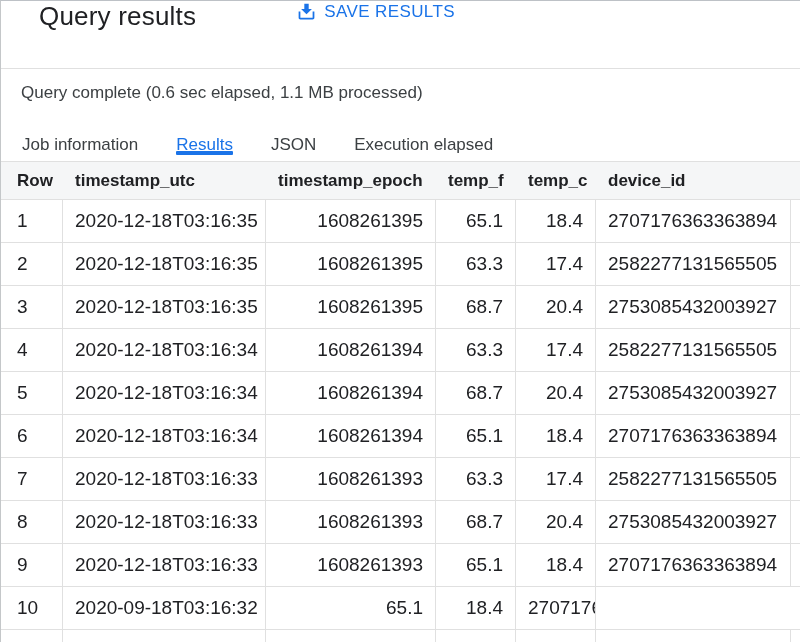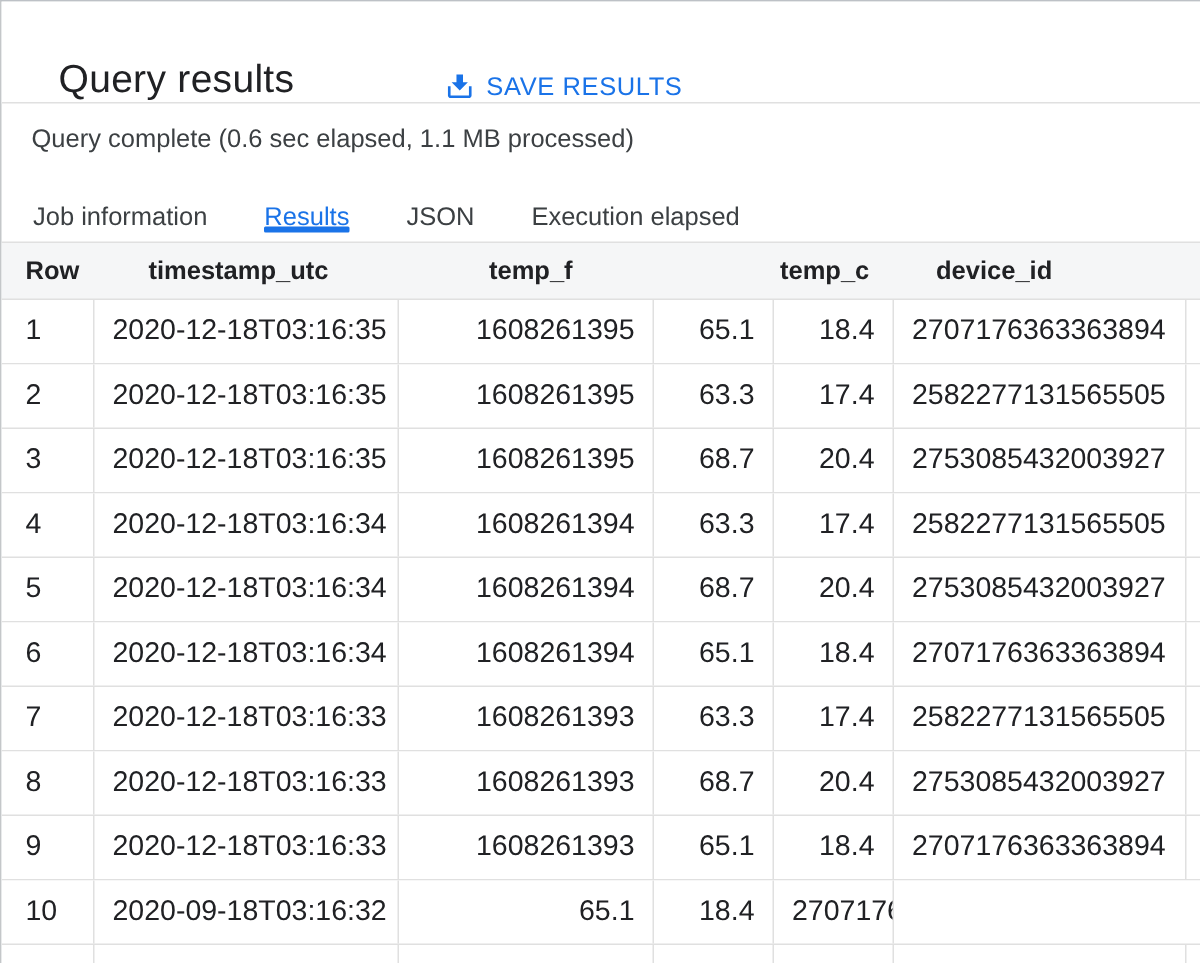--- a/index.html
+++ b/index.html
@@ -7,21 +7,21 @@
   body {
     font-family:"Liberation Sans","DejaVu Sans",sans-serif;
     color:#202124;
     border-top:1px solid #bdc1c6;
     border-left:1px solid #c4c7c9;
   }
   
   .top-header {
     height:68px;
     display:flex;
-    align-items:flex-end;
+    align-items:flex-start;
     padding-left:38px;
     border-bottom:1px solid #e0e0e0;
     background:#fff;
   }
   .page-title { font-size:26px; font-weight:400; color:#202124; letter-spacing:0.2px; }
   .actions { display:flex; align-items:center; margin-left:100px; gap:48px; }
   .hbtn {
     display:flex; align-items:center; gap:7px;
     background:none; border:none; cursor:pointer;
     color:#1a73e8; font-family:inherit;
@@ -58,21 +58,20 @@
   
   .results-table { border-top:1px solid #e0e0e0; }
   .thead, .trow {
     display:grid;
     grid-template-columns:62px 203px 170px 80px 80px 195px 1fr;
   }
   .thead {
     height:38px;
     background:#f5f6f7;
     border-bottom:1px solid #e0e0e0;
-    gap:24px;
   }
   .hcell {
     display:flex; align-items:center;
     padding-left:12px;
     font-size:17px; font-weight:700; color:#202124;
   }
   .hcell.c0 { padding-left:16px; }
   .trow {
     height:43px;
     border-bottom:1px solid #e0e0e0;
@@ -118,20 +117,21 @@
     <div class="tab">Job information</div>
     <div class="tab active">Results</div>
     <div class="tab">JSON</div>
     <div class="tab">Execution elapsed</div>
   </div>
 
 <div class="results-table">
   <div class="thead" id="thead">
       <div class="hcell c0">Row</div>
       <div class="hcell c1">timestamp_utc</div>
+      <div class="hcell c2">timestamp_epoch</div>
       <div class="hcell c3">temp_f</div>
       <div class="hcell c4">temp_c</div>
       <div class="hcell c5">device_id</div>
       <div class="hcell spacer"></div>
     </div>
   <div id="tbody">
       <div class="trow">
         <div class="dcell c0">1</div>
         <div class="dcell c1">2020-12-18T03:16:35</div>
         <div class="dcell c2">1608261395</div>

